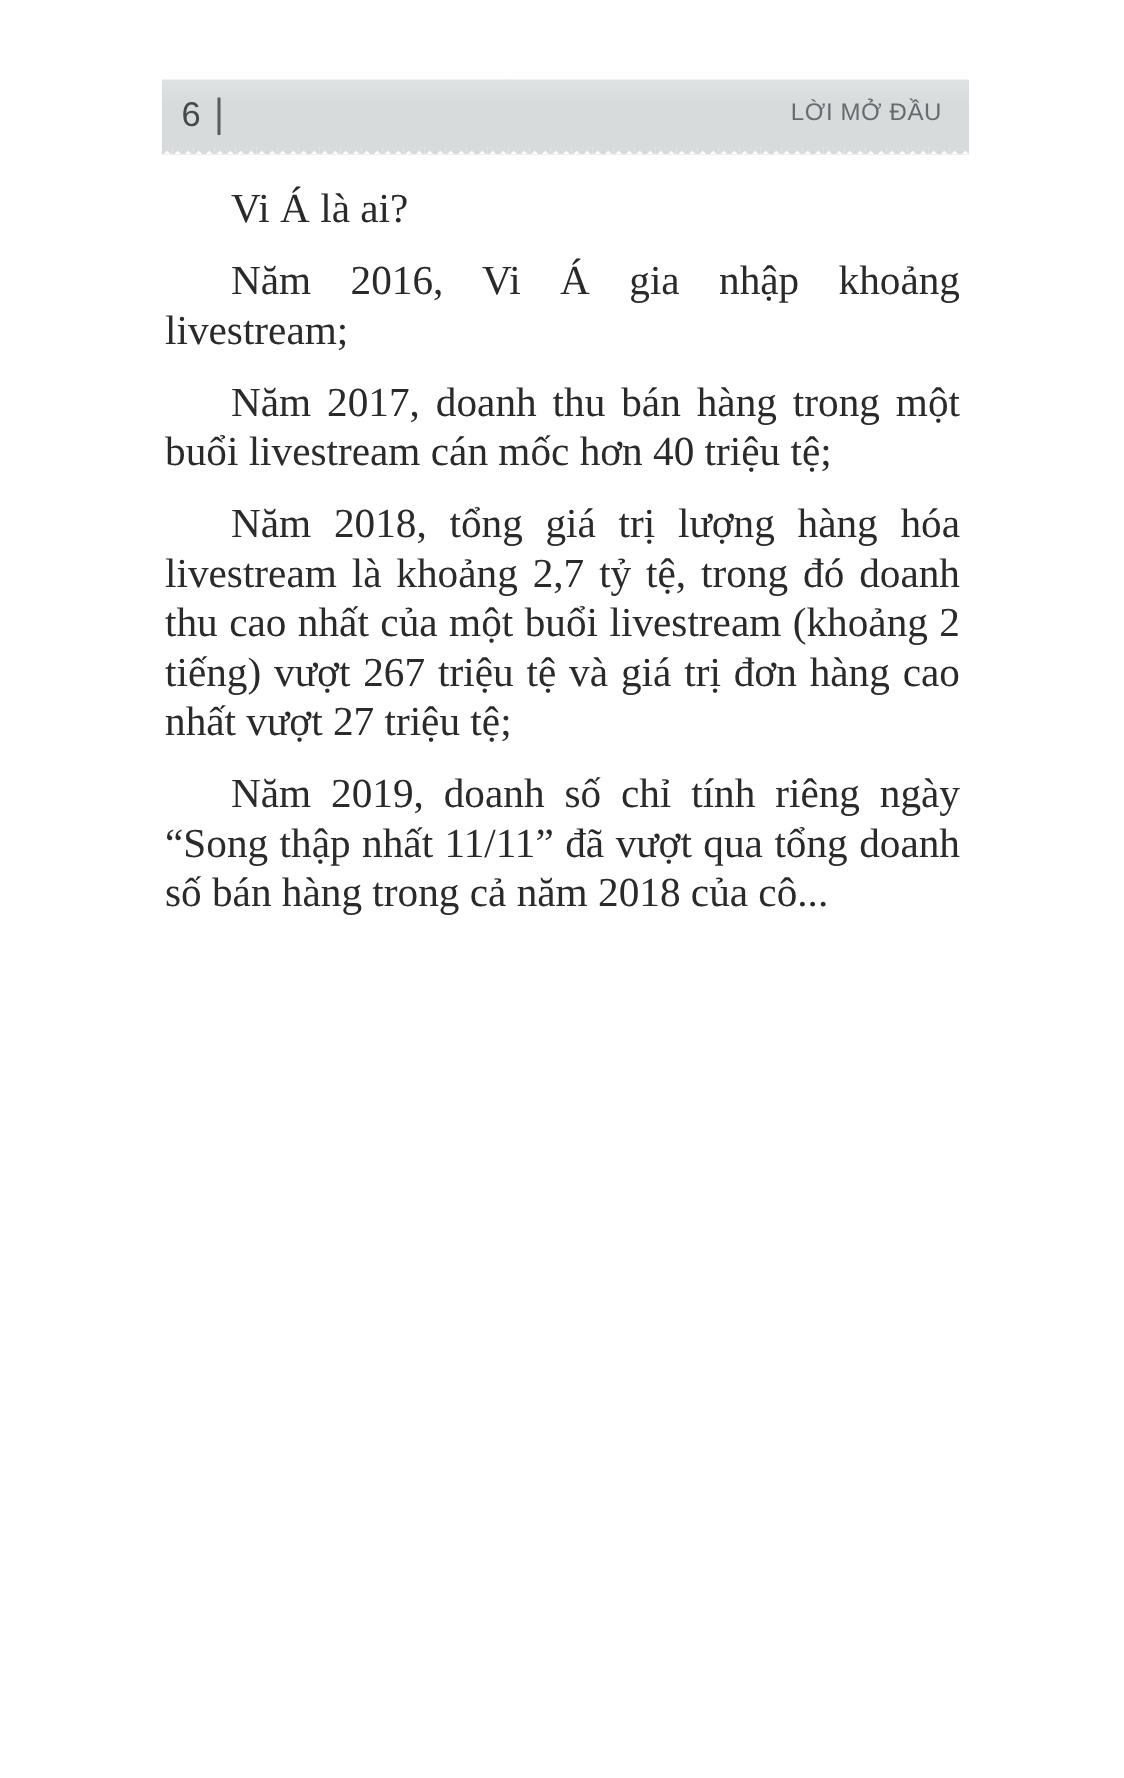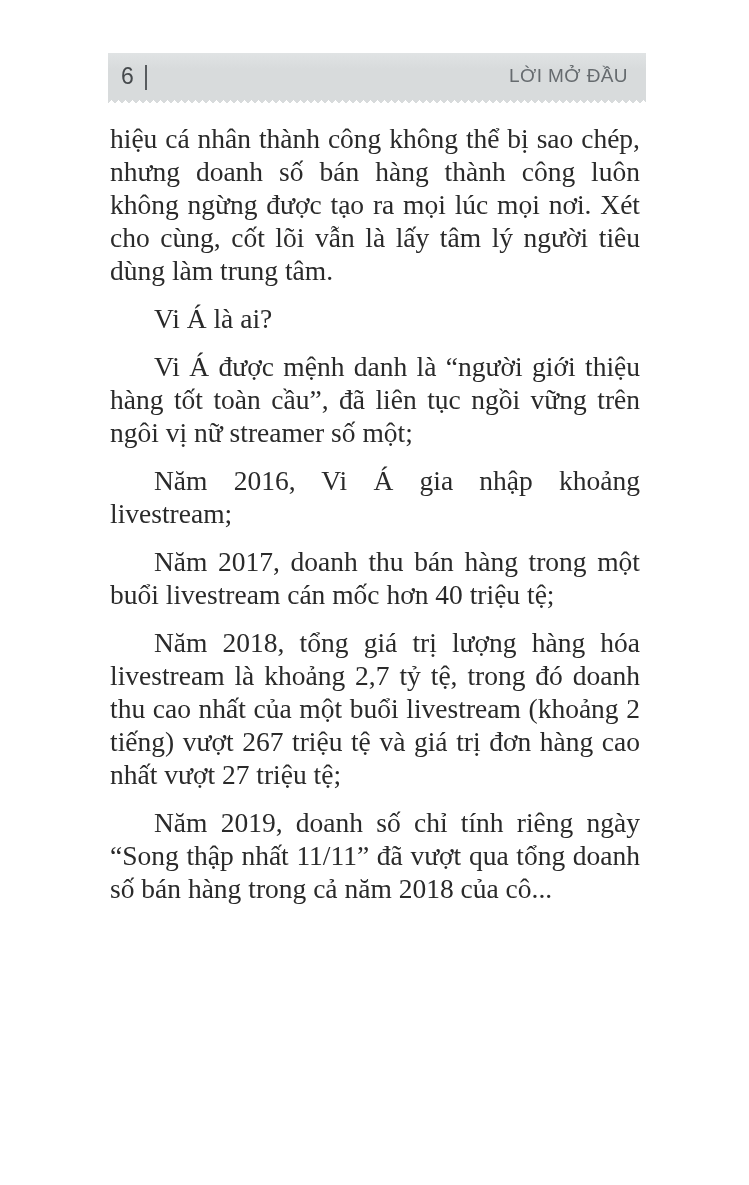--- a/index.html
+++ b/index.html
@@ -54,21 +54,21 @@
   }
   .header-divider {
     width: 2px;
     height: 25px;
     background: var(--divider-color, #585c5f);
     margin-left: 11px;
     margin-top: 3px;
   }
   .section-title {
     margin-left: auto;
-    font-size: 19px;
+    font-size: 16px;
     letter-spacing: 0.4px;
     color: var(--section-title-color, #666b6f);
     white-space: nowrap;
   }
 
   
   .body-text {
     position: absolute;
     left: 110px;
     top: 122px;
@@ -96,22 +96,20 @@
 <div class="page">
 
   <header class="header-bar">
     <span class="page-num">6</span>
     <span class="header-divider"></span>
     <span class="section-title">LỜI MỞ ĐẦU</span>
     <div class="torn-edge"></div>
   </header>
 
   <main class="body-text">
-    <p class="para continuation">hiệu cá nhân thành công không thể bị sao chép, nhưng doanh số bán hàng thành công luôn không ngừng được tạo ra mọi lúc mọi nơi. Xét cho cùng, cốt lõi vẫn là lấy tâm lý người tiêu dùng làm trung tâm.</p>
     <p class="para">Vi Á là ai?</p>
-    <p class="para">Vi Á được mệnh danh là “người giới thiệu hàng tốt toàn cầu”, đã liên tục ngồi vững trên ngôi vị nữ streamer số một;</p>
     <p class="para">Năm 2016, Vi Á gia nhập khoảng livestream;</p>
     <p class="para">Năm 2017, doanh thu bán hàng trong một buổi livestream cán mốc hơn 40 triệu tệ;</p>
     <p class="para">Năm 2018, tổng giá trị lượng hàng hóa livestream là khoảng 2,7 tỷ tệ, trong đó doanh thu cao nhất của một buổi livestream (khoảng 2 tiếng) vượt 267 triệu tệ và giá trị đơn hàng cao nhất vượt 27 triệu tệ;</p>
     <p class="para">Năm 2019, doanh số chỉ tính riêng ngày “Song thập nhất 11/11” đã vượt qua tổng doanh số bán hàng trong cả năm 2018 của cô...</p>
   </main>
 
 </div>
 
 </body></html>

